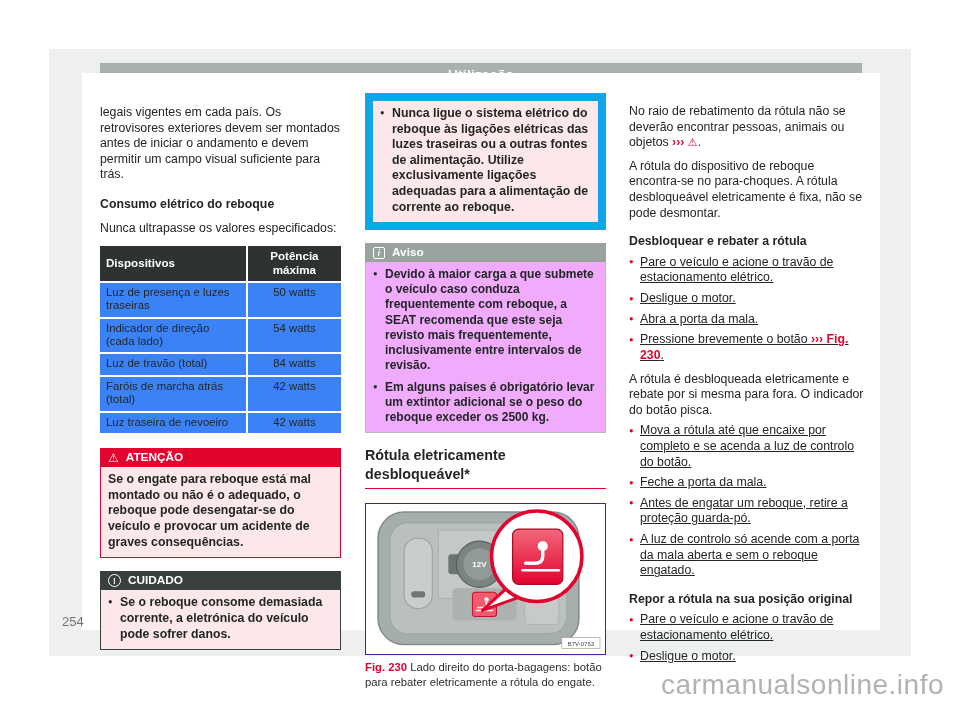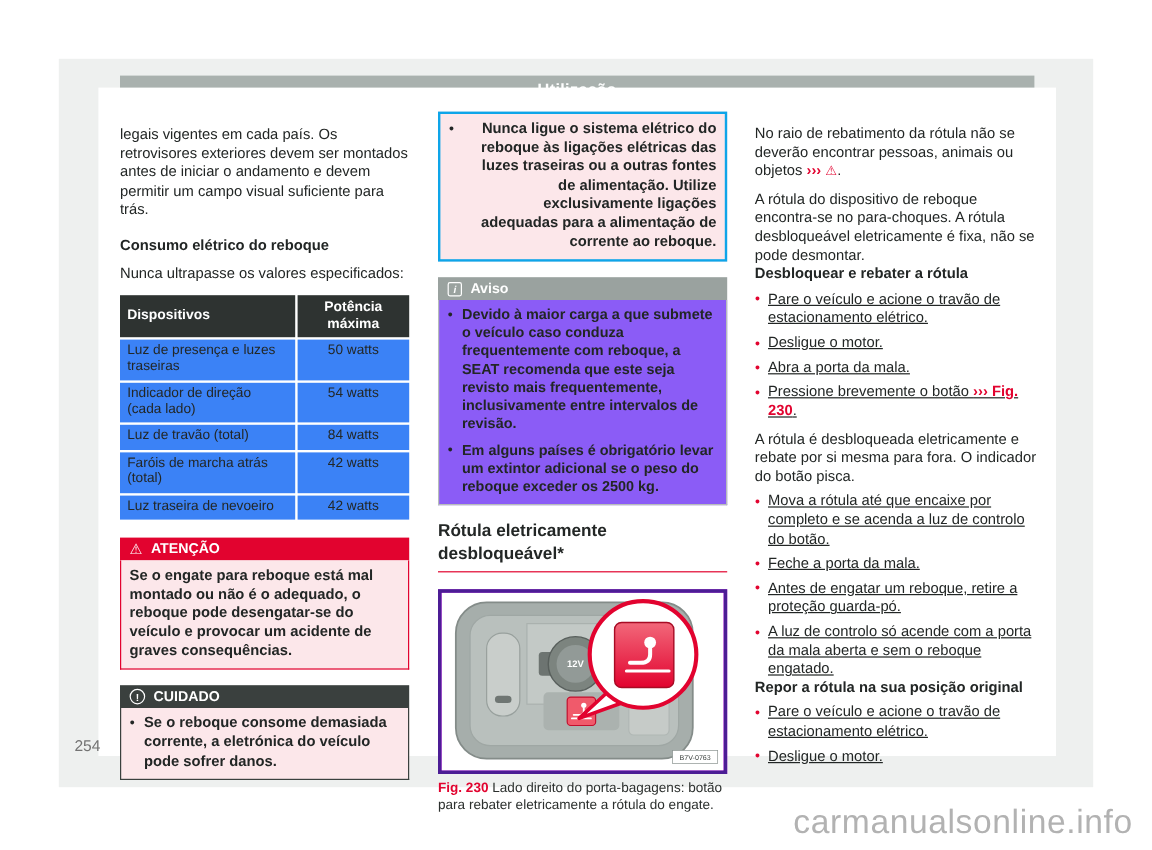--- a/index.html
+++ b/index.html
@@ -32,44 +32,44 @@
   table.power td{background:#3b82f6;padding:3px 6px 4px;vertical-align:top;color:#232726;}
   table.power td.c{text-align:center;width:39%;}
 
   
   .box{margin-top:13px;}
   .box-h{display:flex;align-items:center;gap:7px;color:#fff;font-weight:bold;font-size:11.8px;padding:2.5px 8px;height:14px;}
   .warn .box-h{background:#e2032f;}
   .warn .box-b{border:1.5px solid #e2032f;border-top:0;background:#fce7ea;padding:5px 7px 7px;font-weight:bold;}
   .caution .box-h{background:#3a403e;}
   .caution .box-b{border:1.5px solid #3a403e;border-top:0;background:#fce7ea;padding:5px 7px 7px;font-weight:bold;}
-  .cont-box{border:2px solid #0ea5e9;background:#fce7ea;padding:5px 7px 7px;font-weight:bold;text-align:right;}
+  .cont-box{border:8px solid #0ea5e9;background:#fce7ea;padding:5px 7px 7px;font-weight:bold;}
   .aviso .box-h{background:#9aa29f;}
-  .aviso .box-b{border:1px solid #b7bdba;border-top:0;background:#8b5cf6;padding:5px 7px 7px;font-weight:bold;font-size:12px;line-height:1.26;}
+  .aviso .box-b{border:1px solid #b7bdba;border-top:0;background:#f0abfc;padding:5px 7px 7px;font-weight:bold;font-size:12px;line-height:1.26;}
 
   .tri-icon{font-size:12px;line-height:1;font-family:"DejaVu Sans",sans-serif;}
   .circ-icon{width:11px;height:11px;border:1.4px solid #fff;border-radius:50%;font-size:8.5px;line-height:1;
     display:flex;align-items:center;justify-content:center;flex:0 0 auto;}
   .sq-icon{width:10px;height:10px;border:1.3px solid #fff;border-radius:2px;font-size:8.5px;line-height:1;font-style:italic;
     display:flex;align-items:center;justify-content:center;flex:0 0 auto;}
 
   .bx-li{position:relative;padding-left:12px;}
   .bx-li + .bx-li{margin-top:7px;}
   .bx-li::before{content:"●";position:absolute;left:0;top:2px;font-size:7.5px;color:#222625;}
 
   
   .step{position:relative;padding-left:11px;margin-top:5px;text-decoration:underline;}
   .step::before{content:"●";position:absolute;left:0;top:2.5px;font-size:7.5px;color:#e2032f;}
-  .h2{font-weight:bold;margin-top:0;}
+  .h2{font-weight:bold;margin-top:13px;}
   .redb{color:#e2032f;font-weight:bold;}
   .warn-glyph{color:#e2032f;font-size:11px;font-family:"DejaVu Sans",sans-serif;}
 
   
   .sec-h{font-size:14.3px;font-weight:bold;color:#232726;margin-top:13px;padding-bottom:5px;border-bottom:1.5px solid #e2032f;}
-  .fig-box{margin-top:14px;border:3px solid #4c1d95;background:#d946ef;font-size:0;}
+  .fig-box{margin-top:14px;border:1px solid #4c1d95;background:#a16207;font-size:0;}
   .fig-cap{margin-top:5px;font-size:11.3px;line-height:1.26;color:#2c302e;}
 
   .footer-num{position:absolute;left:62px;top:614px;font-size:13px;color:#737373;}
   .watermark{position:absolute;right:16px;top:669px;font-size:28px;color:#b2b2b2;letter-spacing:.5px;}
 </style>
 </head>
 <body>
 
 <div class="backdrop"></div>
 

